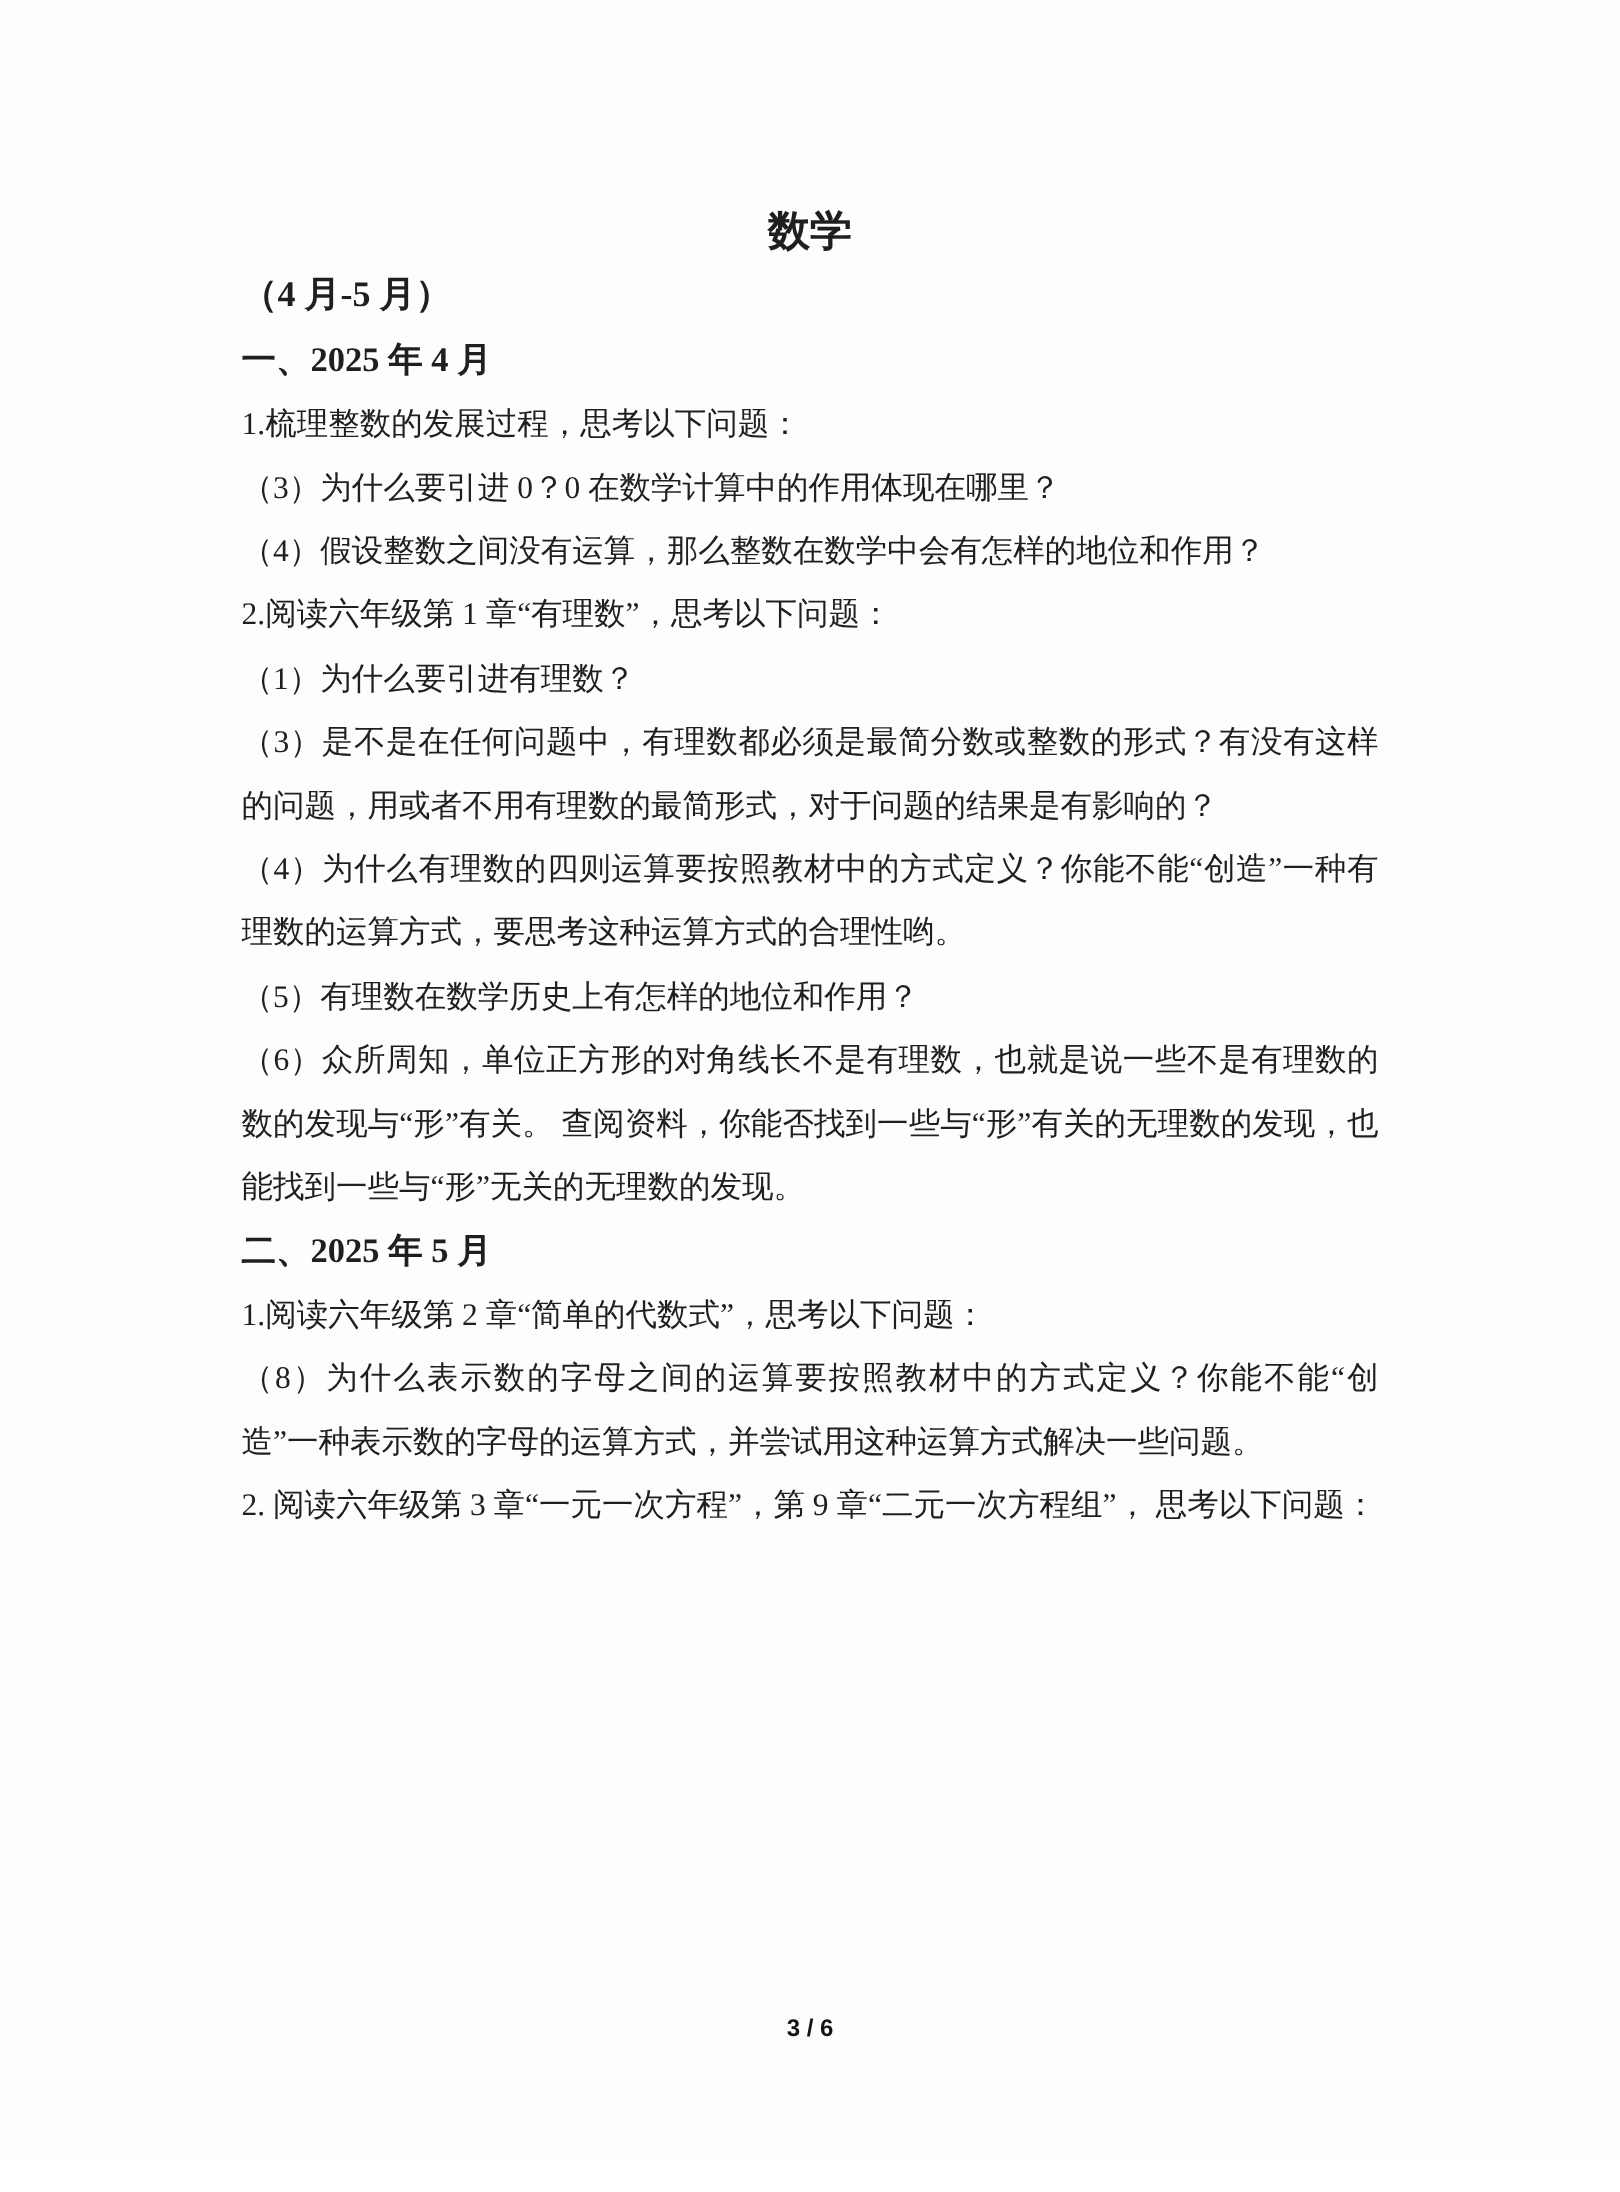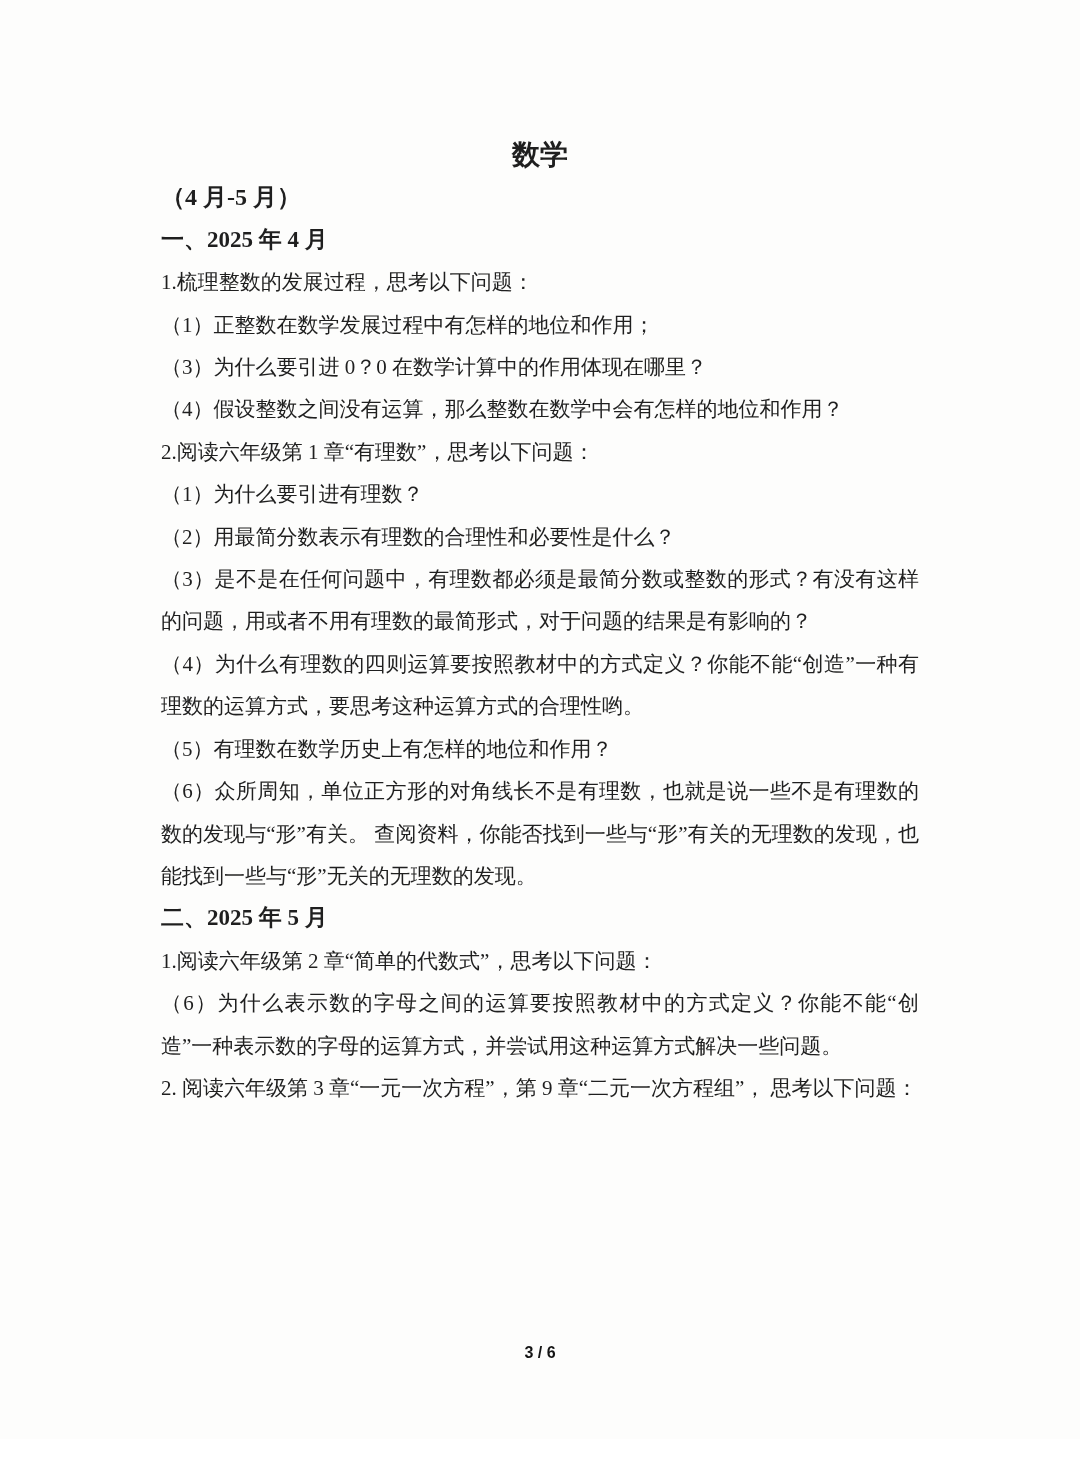--- a/index.html
+++ b/index.html
@@ -53,32 +53,30 @@
 <body>
 
 <div class="page">
   <div class="content">
 
     <p class="doc-title">数学</p>
     <p class="doc-subtitle">（4 月-5 月）</p>
 
     <p class="section-heading">一、2025 年 4 月</p>
     <p>1.梳理整数的发展过程，思考以下问题：</p>
-    <p>（1）正整数在数学发展过程中有怎样的地位和作用；</p>
     <p>（3）为什么要引进 0？0 在数学计算中的作用体现在哪里？</p>
     <p>（4）假设整数之间没有运算，那么整数在数学中会有怎样的地位和作用？</p>
     <p>2.阅读六年级第 1 章“有理数”，思考以下问题：</p>
     <p>（1）为什么要引进有理数？</p>
-    <p>（2）用最简分数表示有理数的合理性和必要性是什么？</p>
     <p>（3）是不是在任何问题中，有理数都必须是最简分数或整数的形式？有没有这样的问题，用或者不用有理数的最简形式，对于问题的结果是有影响的？</p>
     <p>（4）为什么有理数的四则运算要按照教材中的方式定义？你能不能“创造”一种有理数的运算方式，要思考这种运算方式的合理性哟。</p>
     <p>（5）有理数在数学历史上有怎样的地位和作用？</p>
     <p>（6）众所周知，单位正方形的对角线长不是有理数，也就是说一些不是有理数的数的发现与“形”有关。 查阅资料，你能否找到一些与“形”有关的无理数的发现，也能找到一些与“形”无关的无理数的发现。</p>
 
     <p class="section-heading">二、2025 年 5 月</p>
     <p>1.阅读六年级第 2 章“简单的代数式”，思考以下问题：</p>
-    <p>（6）为什么表示数的字母之间的运算要按照教材中的方式定义？你能不能“创造”一种表示数的字母的运算方式，并尝试用这种运算方式解决一些问题。</p>
+    <p>（8）为什么表示数的字母之间的运算要按照教材中的方式定义？你能不能“创造”一种表示数的字母的运算方式，并尝试用这种运算方式解决一些问题。</p>
     <p>2. 阅读六年级第 3 章“一元一次方程”，第 9 章“二元一次方程组”， 思考以下问题：</p>
 
   </div>
 
   <div class="footer">3 / 6</div>
 </div>
 
 </body></html>

